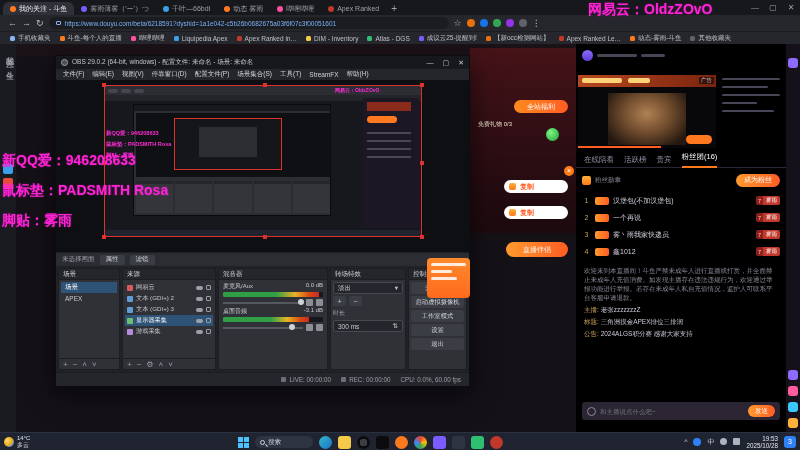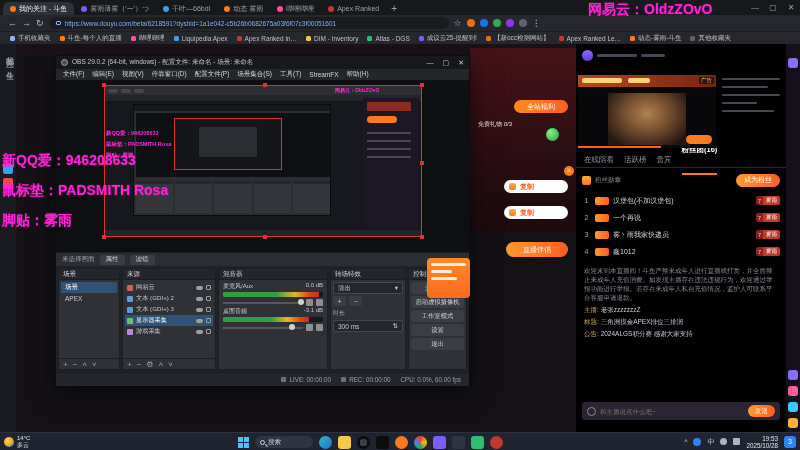--- a/index.html
+++ b/index.html
@@ -108,21 +108,21 @@
 .vad-top{position:absolute;left:0;top:0;width:100%;height:12px;background:linear-gradient(90deg,#b5471d,#7a2410)}
 .vad-top i{position:absolute;top:3px;height:5px;border-radius:2px;background:#ffd37a}
 .adtag{position:absolute;right:2px;top:2px;background:rgba(0,0,0,.55);color:#ccc;font-size:5.5px;padding:0 2px;border-radius:1px;z-index:2}
 .person{position:absolute;left:30px;top:18px;width:78px;height:52px;background:radial-gradient(ellipse at 50% 40%,#b08154 0%,#6e4a2c 45%,#241810 85%)}
 .vad-btn{position:absolute;right:4px;bottom:4px;width:26px;height:9px;border-radius:5px;background:#ff7a1e}
 .vad-line{position:absolute;left:0;bottom:0;width:60%;height:2px;background:#ff5d23}
 .chat-top{position:absolute;left:146px;top:34px;width:58px}
 .chat-top i{display:block;height:2px;border-radius:1px;background:#4a4456;margin-bottom:6px}
 .sb-tabs{position:absolute;left:0;top:108px;width:210px;height:16px;display:flex;align-items:center;gap:10px;padding:0 8px;border-bottom:1px solid #2c2536}
 .sb-tab{font-size:7.5px;color:#978fa5;white-space:nowrap}
-.sb-tab.active{color:#fff;font-weight:bold;border-bottom:2px solid #ff7a1e;padding-bottom:18px}
+.sb-tab.active{color:#fff;font-weight:normal;border-bottom:2px solid #ff7a1e;padding-bottom:4px}
 .fanrow{position:absolute;left:6px;top:128px;width:198px;height:16px;display:flex;align-items:center;gap:4px}
 .fanmedal{width:9px;height:9px;background:linear-gradient(#ffb03a,#ff7a1a);border-radius:2px}
 .fanlab{font-size:6.5px;color:#8f8799}
 .joinbtn{margin-left:auto;height:13px;padding:0 8px;border-radius:7px;background:linear-gradient(90deg,#ff9a2e,#ff5d23);color:#fff;font-size:7px;display:flex;align-items:center}
 .rank{position:absolute;left:6px;top:148px;width:198px}
 .rrow{height:17px;display:flex;align-items:center;gap:4px}
 .rno{width:9px;font-size:7px;color:#c9a15a;text-align:center}
 .rlv{width:14px;height:8px;border-radius:2px;background:linear-gradient(90deg,#ff9a2e,#ff5d23)}
 .rname{font-size:7px;color:#d8d3e0;white-space:nowrap;overflow:hidden;max-width:98px}
 .rbadge{margin-left:auto;display:flex;align-items:center;height:9px;border-radius:2px;overflow:hidden;font-size:5.5px}

